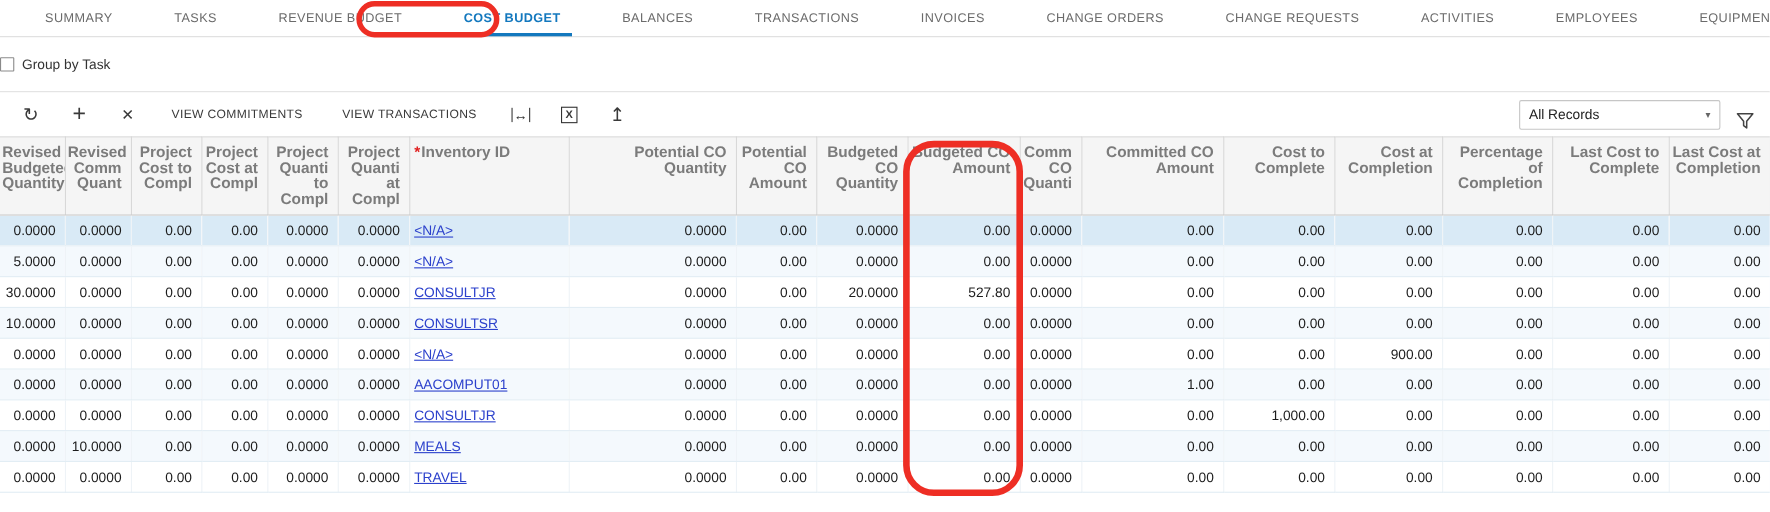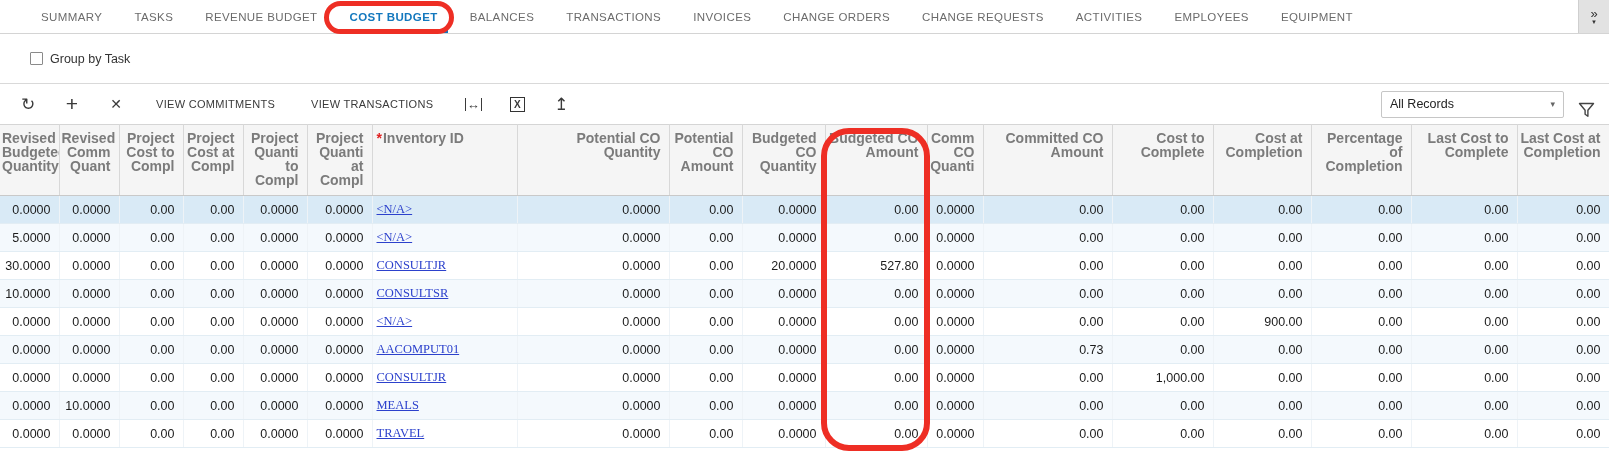--- a/index.html
+++ b/index.html
@@ -1,30 +1,30 @@
 <!DOCTYPE html>
 <html style="--accent: #1378be; --link: #2c41cc; --selrow: #d9eaf6; --annot: #ee2e24;"><head>
 <meta charset="utf-8">
 <style>
   * { margin:0; padding:0; box-sizing:border-box; }
   html,body { background:#fff; }
   body { font-family:"Liberation Sans", sans-serif; color:#222; }
   .app { position:relative; width:1609px; height:465px; overflow:hidden; background:#fff; }
 
   
-  .tabbar { display:flex; align-items:stretch; height:34px; border-bottom:1px solid #d4d4d4; padding-left:25px; background:#fff; }
+  .tabbar { display:flex; align-items:stretch; height:34px; border-bottom:1px solid #d4d4d4; padding-left:25px; background:#fff;gap:24px; }
   .tab { display:flex; align-items:center; padding:0 16px; font-size:11.5px; letter-spacing:.4px; color:#6b6b6b; cursor:pointer; position:relative; white-space:nowrap; }
   .tab.active { color:var(--accent); font-weight:bold; }
   .tab.active::after { content:""; position:absolute; left:6px; right:6px; bottom:0; height:3px; background:var(--accent); }
   .tab-overflow { margin-left:auto; width:31px; background:#e2e2e2; border-left:1px solid #cfcfcf; display:flex; flex-direction:column; align-items:center; justify-content:center; cursor:pointer; }
   .tab-overflow .chev { font-size:13px; color:#333; line-height:11px; }
   .tab-overflow .tri { font-size:6px; color:#333; line-height:6px; }
 
   
-  .optrow { height:50px; display:flex; padding-left:30px; border-bottom:1px solid #d9d9d9; background:#fff; }
+  .optrow { height:50px; display:flex; border-bottom:1px solid #d9d9d9; background:#fff; }
   .cb-wrap { display:flex; align-items:center; gap:7px; cursor:pointer; }
   .cb { width:13px; height:13px; border:1.5px solid #8a8a8a; border-radius:1px; background:#fff; }
   .cb-label { font-size:12.5px; color:#333; }
 
   
   .toolbar { height:40px; display:flex; align-items:center; padding:0 14px 0 6px; background:#fff; }
   .tbtn { display:flex; align-items:center; justify-content:center; width:44px; height:30px; cursor:pointer; color:#3a3a3a; }
   .tbtn.refresh { font-size:17px; }
   .tbtn.add { font-size:21px; font-weight:300; }
   .tbtn.del { font-size:14px; }
@@ -40,21 +40,21 @@
 
   
   .gridwrap { position:relative; }
   table.grid { width:1609px; table-layout:fixed; border-collapse:collapse; }
   .grid th { background:#f5f5f5; border-right:1px solid #d8d8d8; border-top:1px solid #d5d5d5; border-bottom:1px solid #c9c9c9;
              font-size:14px; font-weight:bold; color:#7b7b7b; vertical-align:top; padding:6px 8px 4px 2px; text-align:right;
              height:71px; line-height:14px; overflow:hidden; }
   .grid th.left { text-align:left; padding-left:4px; }
   .grid td { height:28px; font-size:12.5px; color:#1c1c1c; text-align:right; padding:0 8px 0 2px;
              border-right:1px solid #eef3f7; border-bottom:1px solid #e2edf4; white-space:nowrap; overflow:hidden; }
-  .grid td.left { text-align:left; padding-left:4px;font-family:Liberation Serif, serif; }
+  .grid td.left { text-align:left; padding-left:4px; }
   .grid tr.odd td { background:#ffffff; }
   .grid tr.even td { background:#f4f9fd; }
   .grid tr.sel td { background:var(--selrow); }
   .req { color:#e02020; margin-right:1px; }
   a.cell-link { color:var(--link); text-decoration:underline; cursor:pointer; }
 
   
   .annot { position:absolute; border:5px solid var(--annot); pointer-events:none; z-index:50; background:transparent; }
   .annot-tab { left:324px; top:1px; width:130px; height:33px; border-radius:18px; }
   .annot-col { left:821px; top:128px; width:109px; height:323px; border-width:6px; border-radius:28px; }
@@ -275,21 +275,21 @@
             <td>0.00</td>
             <td>0.00</td>
             <td>0.0000</td>
             <td>0.0000</td>
             <td class="left"><a class="cell-link">AACOMPUT01</a></td>
             <td>0.0000</td>
             <td>0.00</td>
             <td>0.0000</td>
             <td>0.00</td>
             <td>0.0000</td>
-            <td>0.73</td>
+            <td>1.00</td>
             <td>0.00</td>
             <td>0.00</td>
             <td>0.00</td>
             <td>0.00</td>
             <td>0.00</td>
           </tr>
           <tr class="odd">
             <td>0.0000</td>
             <td>0.0000</td>
             <td>0.00</td>

